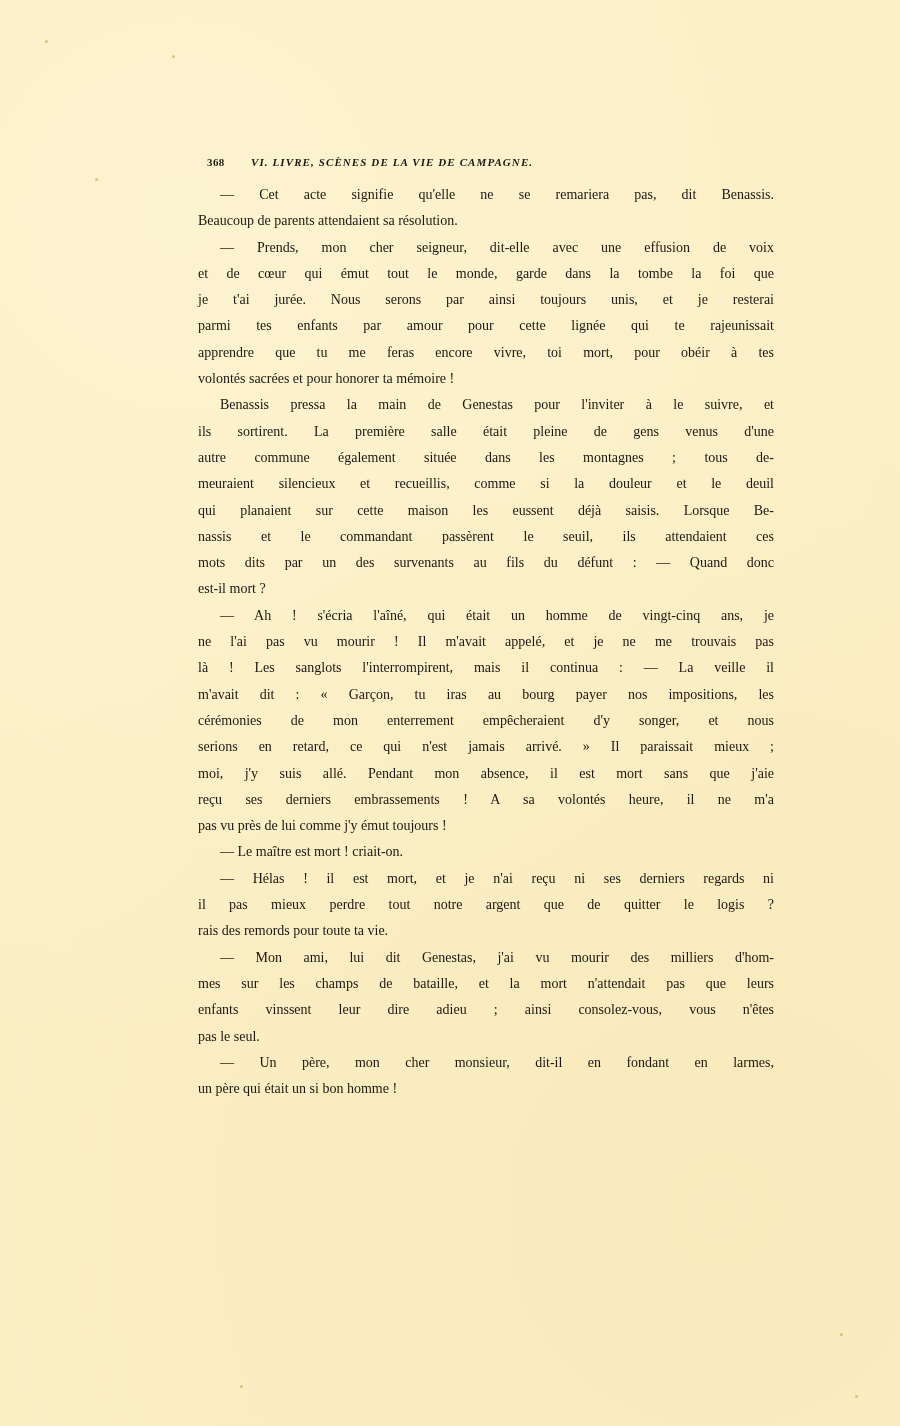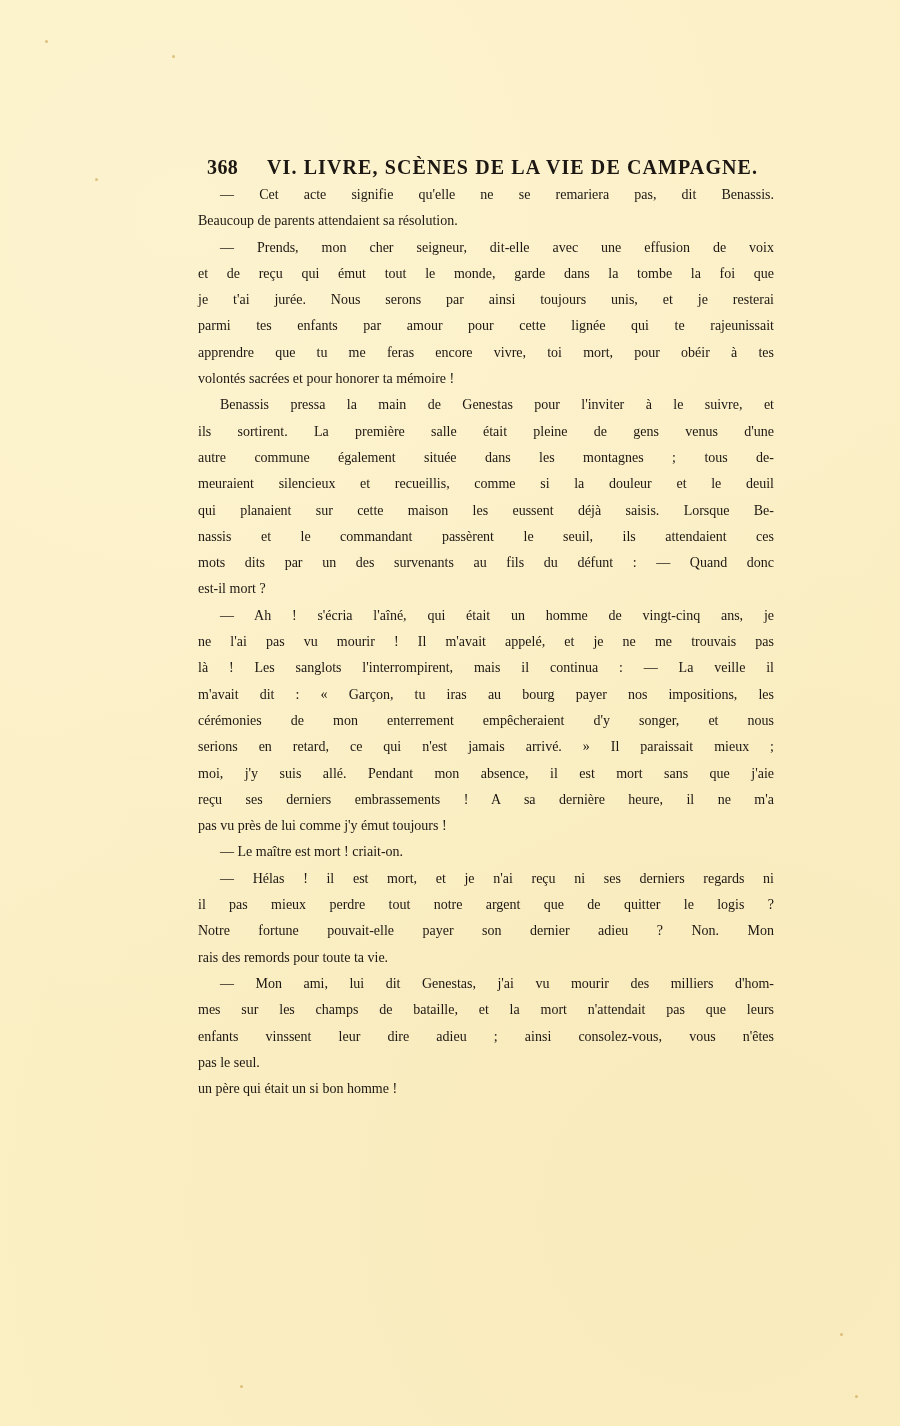--- a/index.html
+++ b/index.html
@@ -23,35 +23,36 @@
         radial-gradient(circle at 20% 15%, rgba(255,250,225,0.35), rgba(0,0,0,0) 60%),
         radial-gradient(circle at 80% 85%, rgba(240,220,160,0.25), rgba(0,0,0,0) 60%),
         #fbefc5;
     }
     .header {
       position: absolute;
       left: 207px;
       top: 156px;
       width: 590px;
       height: 22px;
-      font-size: 20px;
+      font-size: 11px;
       font-weight: bold;
       letter-spacing: 0.4px;
       white-space: nowrap;
     }
     .header .pagenum {
       position: absolute;
       left: 0;
       top: 0;
     }
     .header .running-title {
       position: absolute;
-      left: 60px;
+      left: 44px;
       top: 0;
       letter-spacing: 1.1px;
+      font-style: italic;
     }
     .text-block {
       position: absolute;
       left: 198px;
       top: 182px;
       width: 576px;
       font-size: 14px;
       line-height: 26.3px;
       text-align: justify;
     }
@@ -93,21 +94,21 @@
     <span class="running-title">VI. LIVRE, SCÈNES DE LA VIE DE CAMPAGNE.</span>
   </div>
 
   <div class="text-block" id="text-block">
       <div>
         <span class="line indent">— Cet acte signifie qu'elle ne se remariera pas, dit Benassis.</span>
         <span class="line last">Beaucoup de parents attendaient sa résolution.</span>
       </div>
       <div>
         <span class="line indent">— Prends, mon cher seigneur, dit-elle avec une effusion de voix</span>
-        <span class="line">et de reçu qui émut tout le monde, garde dans la tombe la foi que</span>
+        <span class="line">et de cœur qui émut tout le monde, garde dans la tombe la foi que</span>
         <span class="line">je t'ai jurée. Nous serons par ainsi toujours unis, et je resterai</span>
         <span class="line">parmi tes enfants par amour pour cette lignée qui te rajeunissait</span>
         <span class="line">apprendre que tu me feras encore vivre, toi mort, pour obéir à tes</span>
         <span class="line last">volontés sacrées et pour honorer ta mémoire !</span>
       </div>
       <div>
         <span class="line indent">Benassis pressa la main de Genestas pour l'inviter à le suivre, et</span>
         <span class="line">ils sortirent. La première salle était pleine de gens venus d'une</span>
         <span class="line">autre commune également située dans les montagnes ; tous de-</span>
         <span class="line">meuraient silencieux et recueillis, comme si la douleur et le deuil</span>
@@ -117,35 +118,35 @@
         <span class="line last">est-il mort ?</span>
       </div>
       <div>
         <span class="line indent">— Ah ! s'écria l'aîné, qui était un homme de vingt-cinq ans, je</span>
         <span class="line">ne l'ai pas vu mourir ! Il m'avait appelé, et je ne me trouvais pas</span>
         <span class="line">là ! Les sanglots l'interrompirent, mais il continua : — La veille il</span>
         <span class="line">m'avait dit : « Garçon, tu iras au bourg payer nos impositions, les</span>
         <span class="line">cérémonies de mon enterrement empêcheraient d'y songer, et nous</span>
         <span class="line">serions en retard, ce qui n'est jamais arrivé. » Il paraissait mieux ;</span>
         <span class="line">moi, j'y suis allé. Pendant mon absence, il est mort sans que j'aie</span>
-        <span class="line">reçu ses derniers embrassements ! A sa dernière heure, il ne m'a</span>
+        <span class="line">reçu ses derniers embrassements ! A sa volontés heure, il ne m'a</span>
         <span class="line last">pas vu près de lui comme j'y émut toujours !</span>
       </div>
       <div>
         <span class="line indent last">— Le maître est mort ! criait-on.</span>
       </div>
       <div>
         <span class="line indent">— Hélas ! il est mort, et je n'ai reçu ni ses derniers regards ni</span>
         <span class="line">il pas mieux perdre tout notre argent que de quitter le logis ?</span>
-        <span class="line">Notre fortune pouvait-elle payer son dernier adieu ? Non. Mon</span>
         <span class="line last">rais des remords pour toute ta vie.</span>
       </div>
       <div>
         <span class="line indent">— Mon ami, lui dit Genestas, j'ai vu mourir des milliers d'hom-</span>
         <span class="line">mes sur les champs de bataille, et la mort n'attendait pas que leurs</span>
         <span class="line">enfants vinssent leur dire adieu ; ainsi consolez-vous, vous n'êtes</span>
         <span class="line last">pas le seul.</span>
       </div>
       <div>
+        <span class="line indent">— Un père, mon cher monsieur, dit-il en fondant en larmes,</span>
         <span class="line last">un père qui était un si bon homme !</span>
       </div>
     </div>
 </div>
 
 </body></html>

